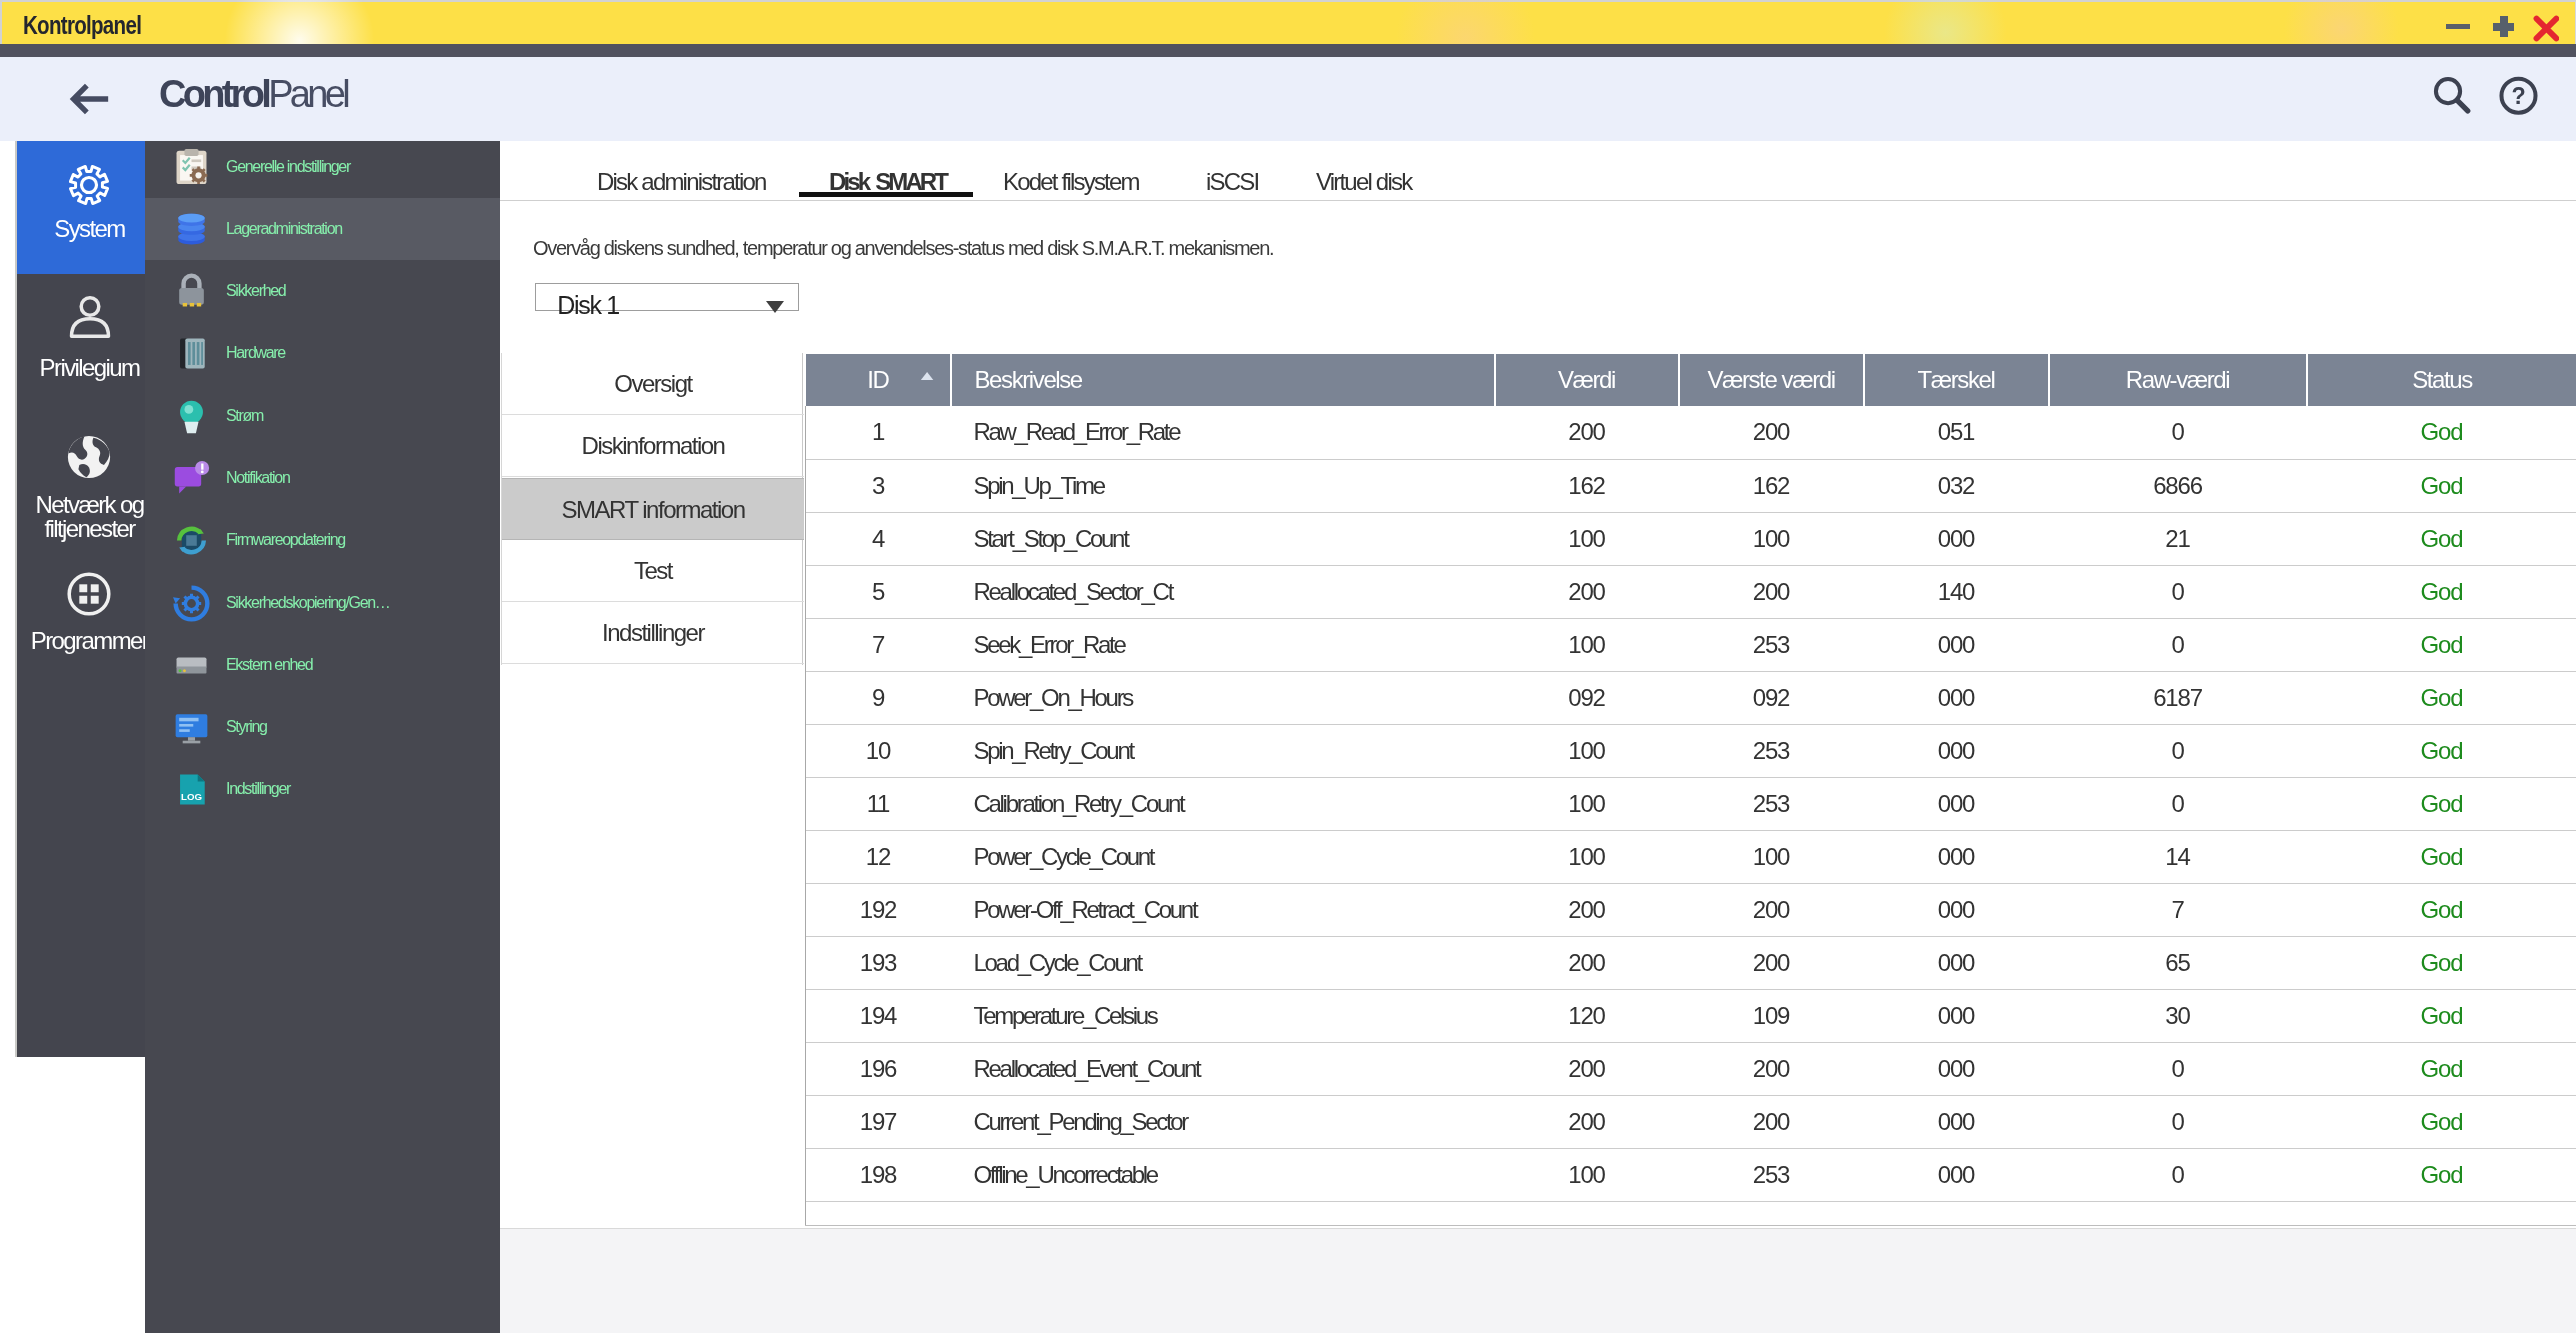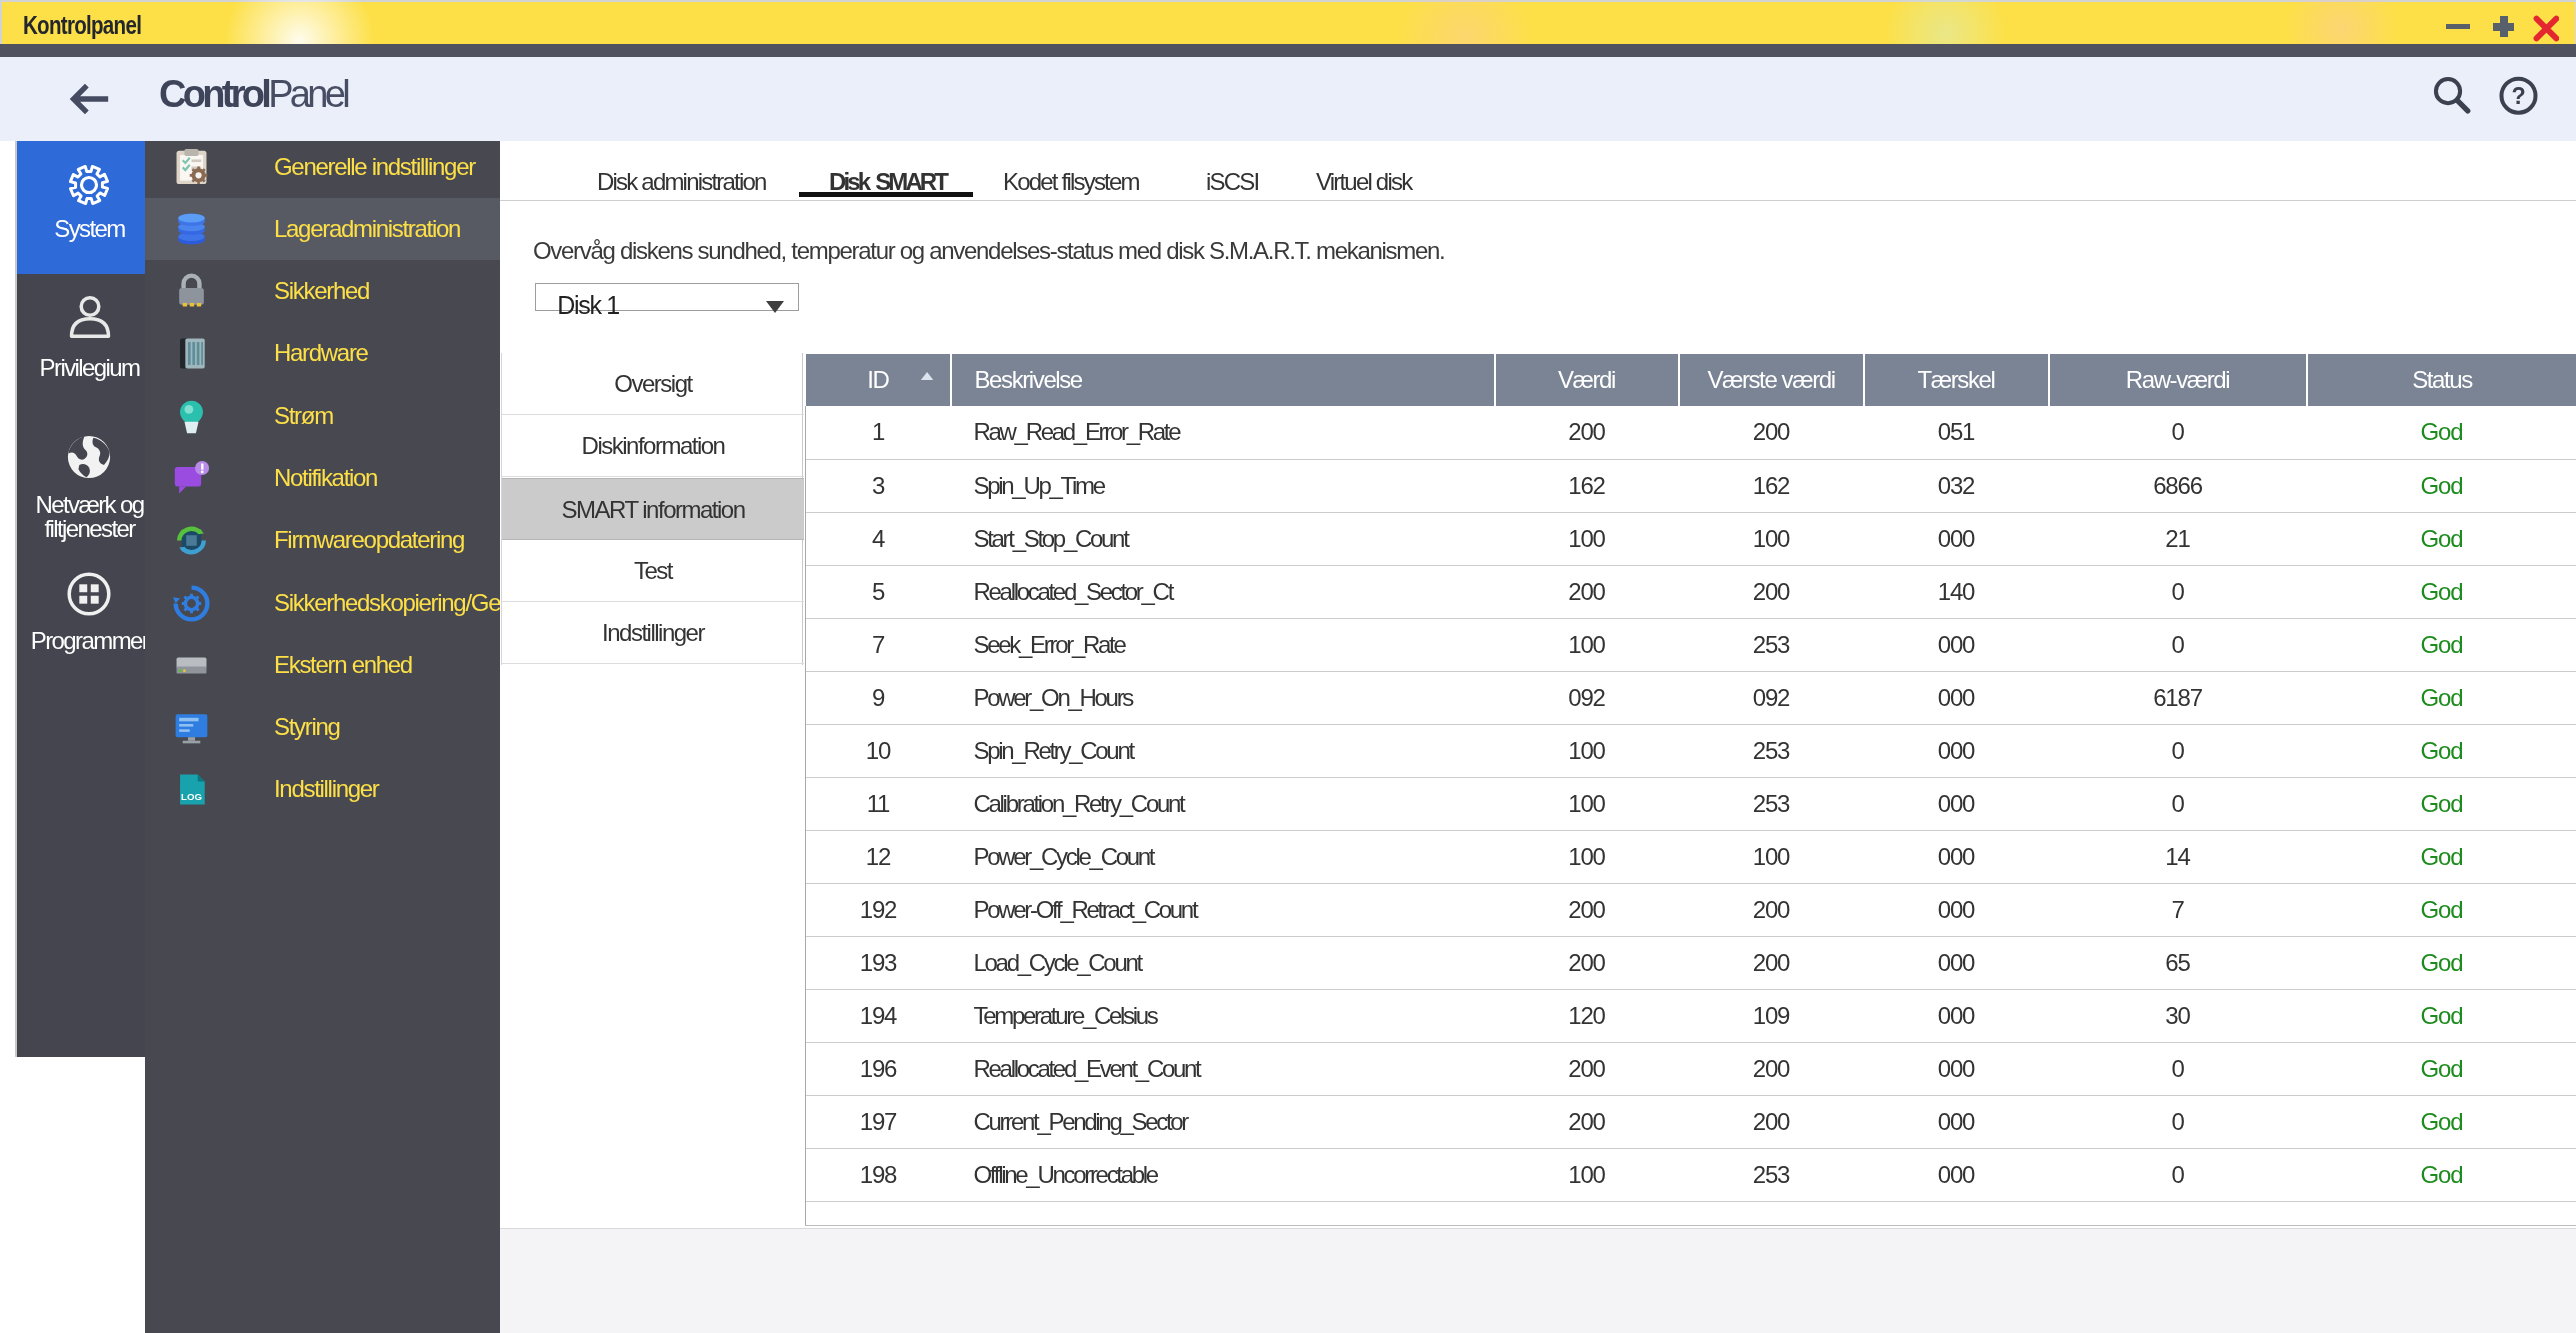--- a/index.html
+++ b/index.html
@@ -33,31 +33,31 @@
     border-left:2.7px solid #c9c9c6; }
   #sys-block { position:absolute; left:0; top:0; width:145px; height:133px; background:#2e6ad8; }
   .rail-label { position:absolute; width:145px; text-align:center; color:#fff; font-size:24px;
     letter-spacing:-1.6px; }
 
   
   #menu { left:145px; top:141px; width:355px; height:1193px; background:#474850; }
   .mrow { position:absolute; left:0; width:355px; height:62px; }
   .mrow.hl { background:#585a63; }
   .mico { position:absolute; left:27.6px; top:12.5px; width:37px; height:37px; }
-  .mlabel { position:absolute; left:81px; top:0; height:62px; line-height:62px; color:#fde047;
-    font-size:24px; letter-spacing:-1.3px; white-space:nowrap;margin-left:48px; }
+  .mlabel { position:absolute; left:81px; top:0; height:62px; line-height:62px; color:#86efac;
+    font-size:16px; letter-spacing:-1.3px; white-space:nowrap; }
 
   
   #content { left:500px; top:141px; width:2076px; height:1088px; background:#fff; }
   #graybottom { left:500px; top:1228px; width:2076px; height:105px; background:#f4f4f6;
     border-top:0.9px solid #d9d9d9; }
   #tabline { left:500px; top:200px; width:2076px; height:0.9px; background:#cfcfcf; }
   .tab { position:absolute; top:168px; font-size:24px; color:#333; letter-spacing:-1.8px; white-space:nowrap; }
   #tab-underline { left:799px; top:192px; width:174px; height:5.3px; background:#111; }
-  #desc { left:533px; top:237px; font-size:24px; color:#3a3a3a; letter-spacing:-1.3px; white-space:nowrap; }
+  #desc { left:533px; top:237px; font-size:20px; color:#3a3a3a; letter-spacing:-1.3px; white-space:nowrap; }
   #dropdown { left:535px; top:283px; width:264px; height:28px; background:#fff; border:1.8px solid #9d9d9d; }
   #dd-text { position:absolute; left:21.3px; top:7.1px; font-size:25px; color:#222; letter-spacing:-1.3px; }
   #dd-caret { position:absolute; left:230px; top:17px; width:0; height:0;
     border-left:9.8px solid transparent; border-right:9.8px solid transparent; border-top:12.5px solid #3f3f3f; }
 
   
   #submenu { left:501px; top:353px; width:302px; height:312px; background:#fff;
     border-left:0.9px solid #d6d6d6; border-right:0.9px solid #c9c9c9; }
   .srow { position:absolute; left:0; width:302px; height:62px; line-height:62px; text-align:center;
     font-size:24px; color:#333; letter-spacing:-1.5px; border-bottom:0.9px solid #dcdcdc; }

